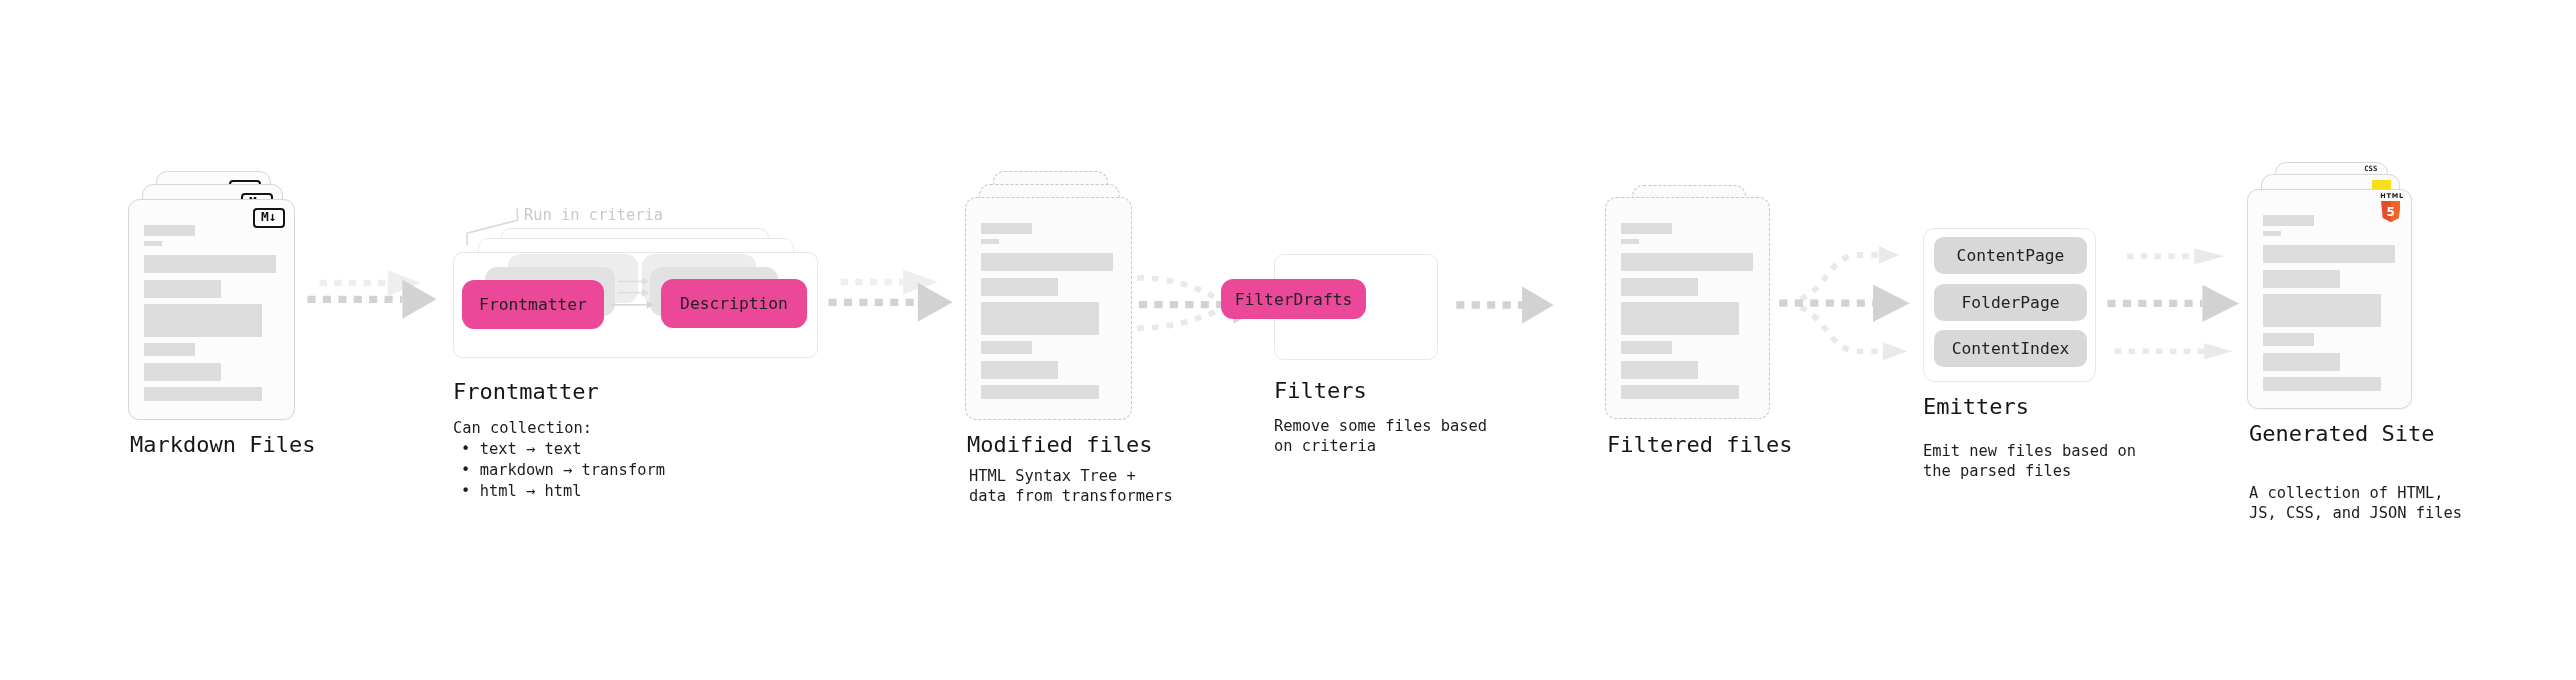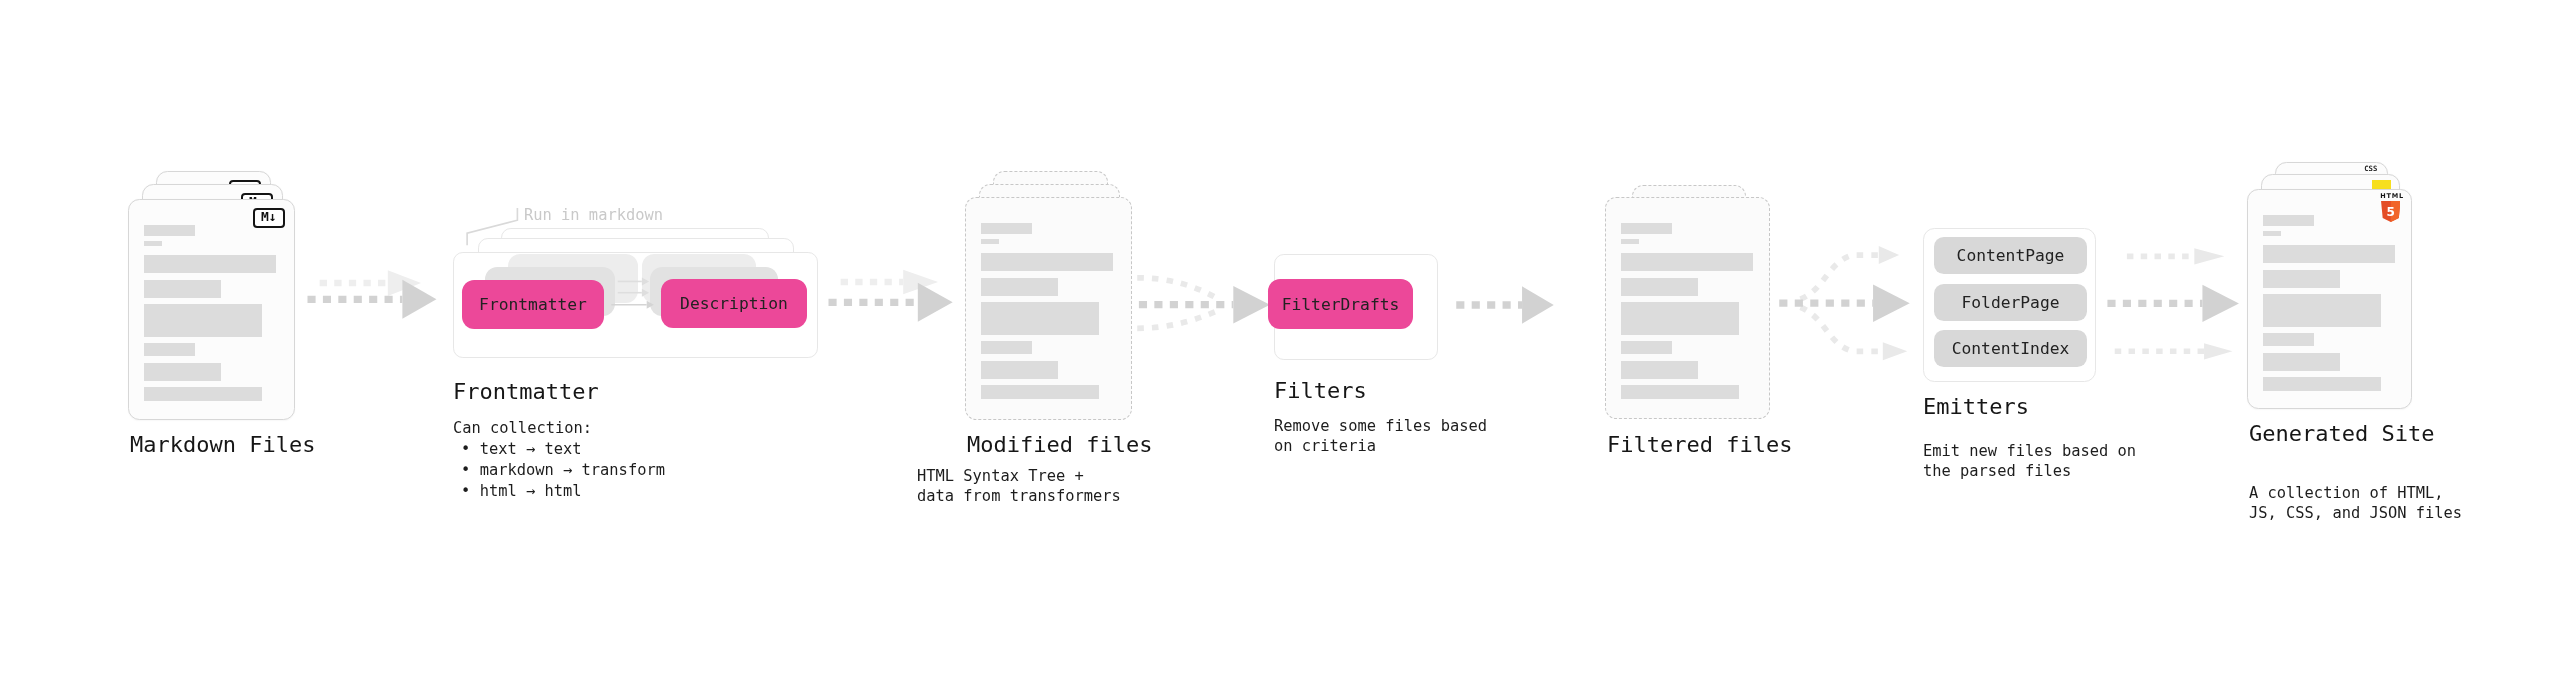--- a/index.html
+++ b/index.html
@@ -83,21 +83,21 @@
   </svg>
 
   <div>
     <div class="panel" style="left:501px;top:228px;width:268px;height:106px;"></div>
     <div class="panel" style="left:478px;top:238px;width:316px;height:106px;"></div>
     <div class="panel" style="left:453px;top:252px;width:365px;height:106px;"></div>
 
     <svg class="arrow" style="left:459px;top:203px;" width="73" height="49" viewBox="0 0 90 60">
       <polyline points="72,6 72,21 10,37 10,52" fill="none" stroke="#d9d9d9" stroke-width="2"></polyline>
     </svg>
-    <div class="note" style="left:524px;top:206px;">Run in markdown</div>
+    <div class="note" style="left:524px;top:206px;">Run in criteria</div>
 
     <div class="gbox g3" style="left:508px;top:254px;width:130px;height:49px;"></div>
     <div class="gbox g2" style="left:485px;top:267px;width:130px;height:49px;"></div>
     <div class="gbox g1" style="left:462px;top:280px;width:142px;height:49px;">Frontmatter</div>
 
     <div class="gbox g3" style="left:642px;top:254px;width:114px;height:49px;"></div>
     <div class="gbox g2" style="left:650px;top:267px;width:128px;height:49px;"></div>
     <div class="gbox g1" style="left:661px;top:279px;width:146px;height:49px;">Description</div>
 
     <svg class="arrow" style="left:608px;top:275px;" width="50" height="37" viewBox="0 0 62 46">
@@ -132,34 +132,34 @@
       <i></i>
         <i></i>
         <i></i>
         <i></i>
         <i></i>
         <i></i>
         <i></i>
         <i></i>
     </div>
     <div class="title" style="left:967px;top:432px;">Modified files</div>
-    <div class="cap" style="left:917px;top:466px;">HTML Syntax Tree +
+    <div class="cap" style="left:969px;top:466px;">HTML Syntax Tree +
 data from transformers</div>
   </div>
 
   <svg class="arrow" style="left:1134px;top:268px;" width="140" height="75" viewBox="0 0 172 92">
     <path d="M4,12 C45,12 75,22 104,38" fill="none" stroke="#e9e9e9" stroke-width="7" stroke-dasharray="8 10"></path>
     <path d="M4,74 C45,74 75,64 104,52" fill="none" stroke="#e9e9e9" stroke-width="7" stroke-dasharray="8 10"></path>
     <line x1="6" y1="45" x2="122" y2="45" stroke="#d2d2d2" stroke-width="9" stroke-dasharray="10 9"></line>
     <polygon points="122,22 167,45 122,68" fill="#d2d2d2"></polygon>
   </svg>
 
   <div>
     <div class="panel" style="left:1274px;top:254px;width:164px;height:106px;"></div>
-    <div class="gbox g1" style="left:1268px;top:279px;width:145px;height:50px;">FilterDrafts</div>
+    <div class="gbox g1" style="left:1221px;top:279px;width:145px;height:40px;">FilterDrafts</div>
     <div class="title" style="left:1274px;top:378px;">Filters</div>
     <div class="cap" style="left:1274px;top:416px;">Remove some files based
 on criteria</div>
   </div>
 
   <svg class="arrow" style="left:1453px;top:283px;" width="104" height="44" viewBox="0 0 128 54">
     <line x1="4" y1="27" x2="85" y2="27" stroke="#d2d2d2" stroke-width="9" stroke-dasharray="10 9"></line>
     <polygon points="85,4 124,27 85,50" fill="#d2d2d2"></polygon>
   </svg>
 

